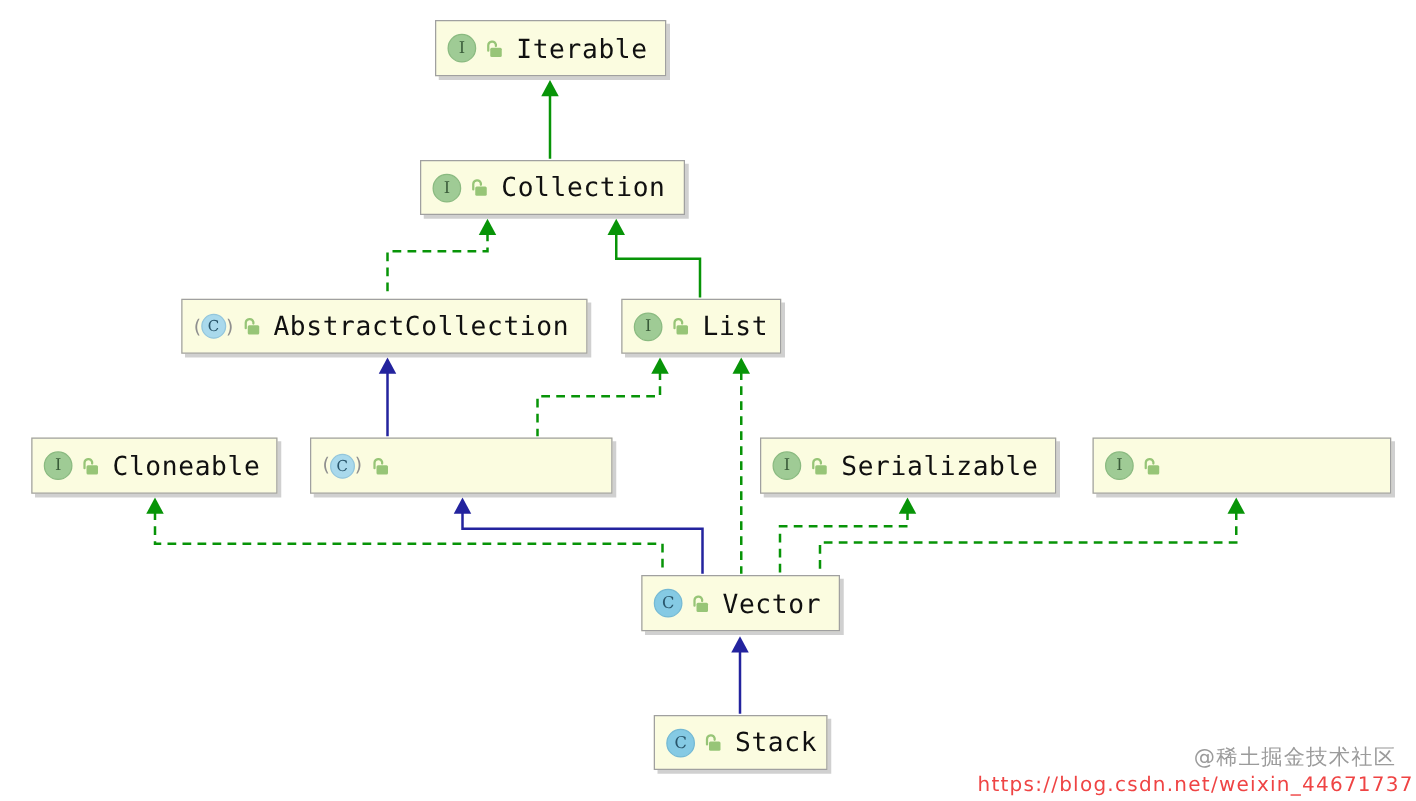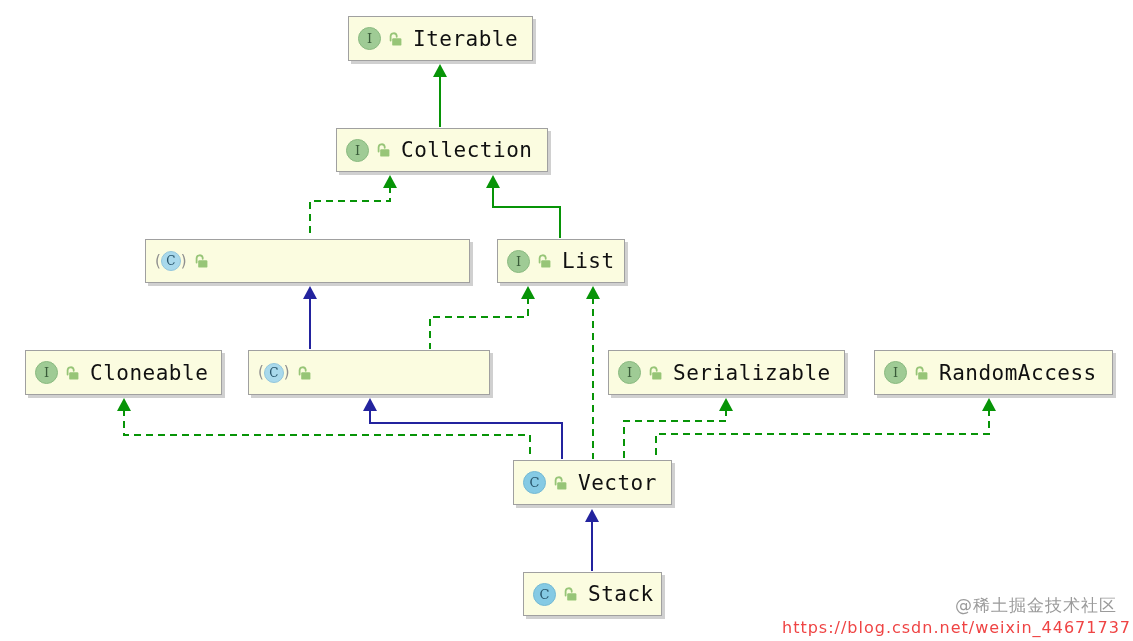--- a/index.html
+++ b/index.html
@@ -102,20 +102,21 @@
       <div class="node abstract-class" style="left: 145px; top: 239px; width: 325px; height: 44px;">
     <span class="badge-wrap">
       <span class="paren">(</span>
       <span class="badge">C</span>
       <span class="paren">)</span>
     </span>
     <svg class="lock" width="16" height="16" viewBox="0 0 16 16">
       <path d="M3.6 9.5 V5.2 A3.1 3.1 0 0 1 9.7 4.6 L9.7 5.8" fill="none" stroke="#97c577" stroke-width="1.8" stroke-linecap="round"></path>
       <rect x="5.2" y="7.2" width="9.2" height="7.4" rx="1.2" fill="#97c577"></rect>
     </svg>
+    <span class="label">AbstractCollection</span>
   </div>
       <div class="node interface" style="left: 497px; top: 239px; width: 128px; height: 44px;">
     <span class="badge-wrap">
 
       <span class="badge">I</span>
 
     </span>
     <svg class="lock" width="16" height="16" viewBox="0 0 16 16">
       <path d="M3.6 9.5 V5.2 A3.1 3.1 0 0 1 9.7 4.6 L9.7 5.8" fill="none" stroke="#97c577" stroke-width="1.8" stroke-linecap="round"></path>
       <rect x="5.2" y="7.2" width="9.2" height="7.4" rx="1.2" fill="#97c577"></rect>
@@ -160,21 +161,20 @@
       <div class="node interface" style="left: 874px; top: 350px; width: 239px; height: 45px;">
     <span class="badge-wrap">
 
       <span class="badge">I</span>
 
     </span>
     <svg class="lock" width="16" height="16" viewBox="0 0 16 16">
       <path d="M3.6 9.5 V5.2 A3.1 3.1 0 0 1 9.7 4.6 L9.7 5.8" fill="none" stroke="#97c577" stroke-width="1.8" stroke-linecap="round"></path>
       <rect x="5.2" y="7.2" width="9.2" height="7.4" rx="1.2" fill="#97c577"></rect>
     </svg>
-    <span class="label">RandomAccess</span>
   </div>
       <div class="node class" style="left: 513px; top: 460px; width: 159px; height: 45px;">
     <span class="badge-wrap">
 
       <span class="badge">C</span>
 
     </span>
     <svg class="lock" width="16" height="16" viewBox="0 0 16 16">
       <path d="M3.6 9.5 V5.2 A3.1 3.1 0 0 1 9.7 4.6 L9.7 5.8" fill="none" stroke="#97c577" stroke-width="1.8" stroke-linecap="round"></path>
       <rect x="5.2" y="7.2" width="9.2" height="7.4" rx="1.2" fill="#97c577"></rect>

